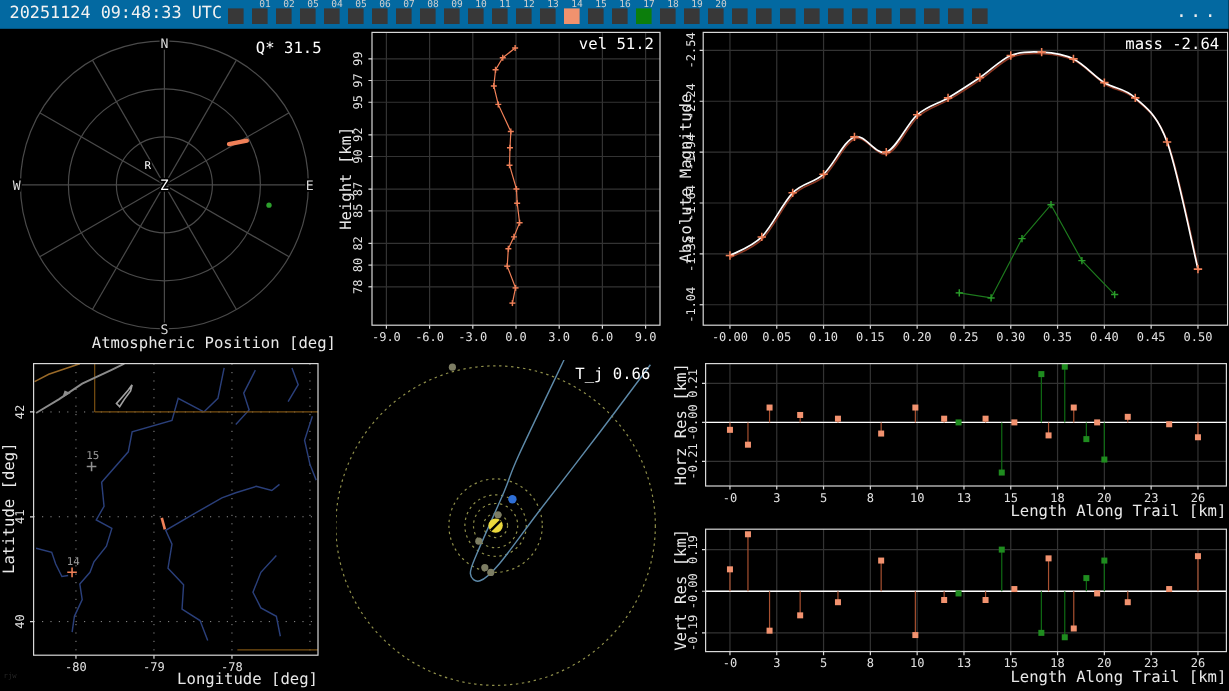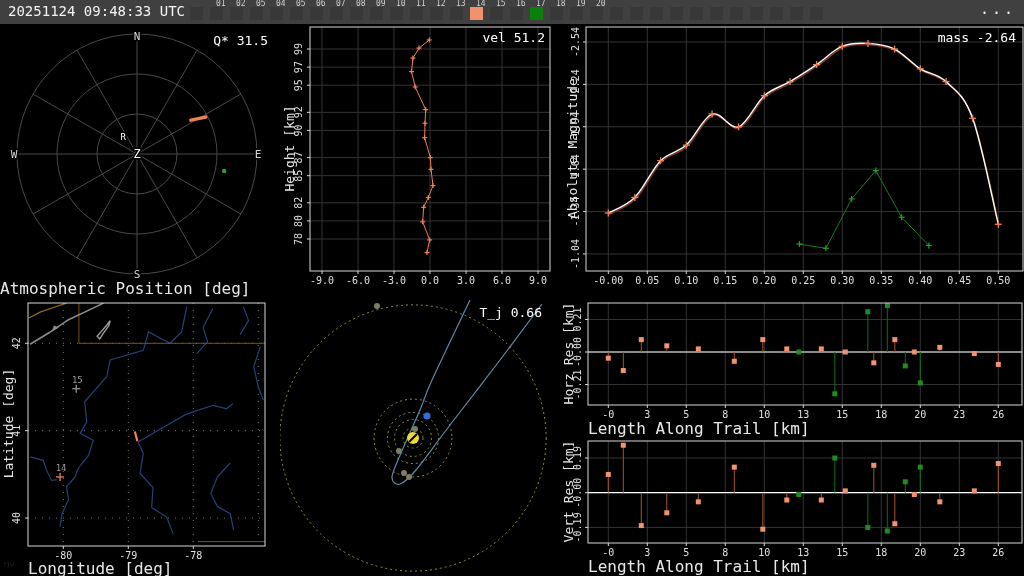--- a/index.html
+++ b/index.html
@@ -1,22 +1,22 @@
 <!DOCTYPE html>
 <html><head>
 <meta charset="utf-8">
 <style>
   html,body{margin:0;padding:0;background:#000;width:1024px;height:576px;overflow:hidden}
   body{font-family:"DejaVu Sans Mono",monospace;color:#e0e0e0;position:relative}
   .panel{position:absolute}
   .panel svg{position:absolute;left:0;top:0;display:block}
   .stat{position:absolute;font-size:13px;color:#fff;white-space:nowrap}
-  .caption{position:absolute;font-size:16px;text-align:left;color:#e8e8e8;white-space:nowrap}
+  .caption{position:absolute;font-size:13px;text-align:right;color:#e8e8e8;white-space:nowrap}
   .ylab{position:absolute;font-size:13px;text-align:center;transform:rotate(-90deg);white-space:nowrap;color:#e8e8e8}
-  #titlebar{position:absolute;left:0;top:0;width:1024px;height:24px;background:#404040}
+  #titlebar{position:absolute;left:0;top:0;width:1024px;height:24px;background:#0369a1}
   #timestamp{position:absolute;left:8px;top:3px;font-size:14px;color:#f2f2f2;white-space:nowrap}
   #framestrip{position:absolute;left:190px;top:0;height:24px;display:flex}
   .fcell{position:relative;width:20px;height:24px}
   .fbox{position:absolute;left:0;top:7px;width:13px;height:13px;background:#383838}
   .flabel{position:absolute;left:6px;top:-1px;font-size:8px;color:#cfcfcf}
   #menudots{position:absolute;right:8px;top:0;font-size:15px;color:#ededed;letter-spacing:3px;cursor:pointer}
   #watermark{position:absolute;left:3px;top:260px;font-size:6px;color:#262626}
 </style>
 </head>
 <body>

